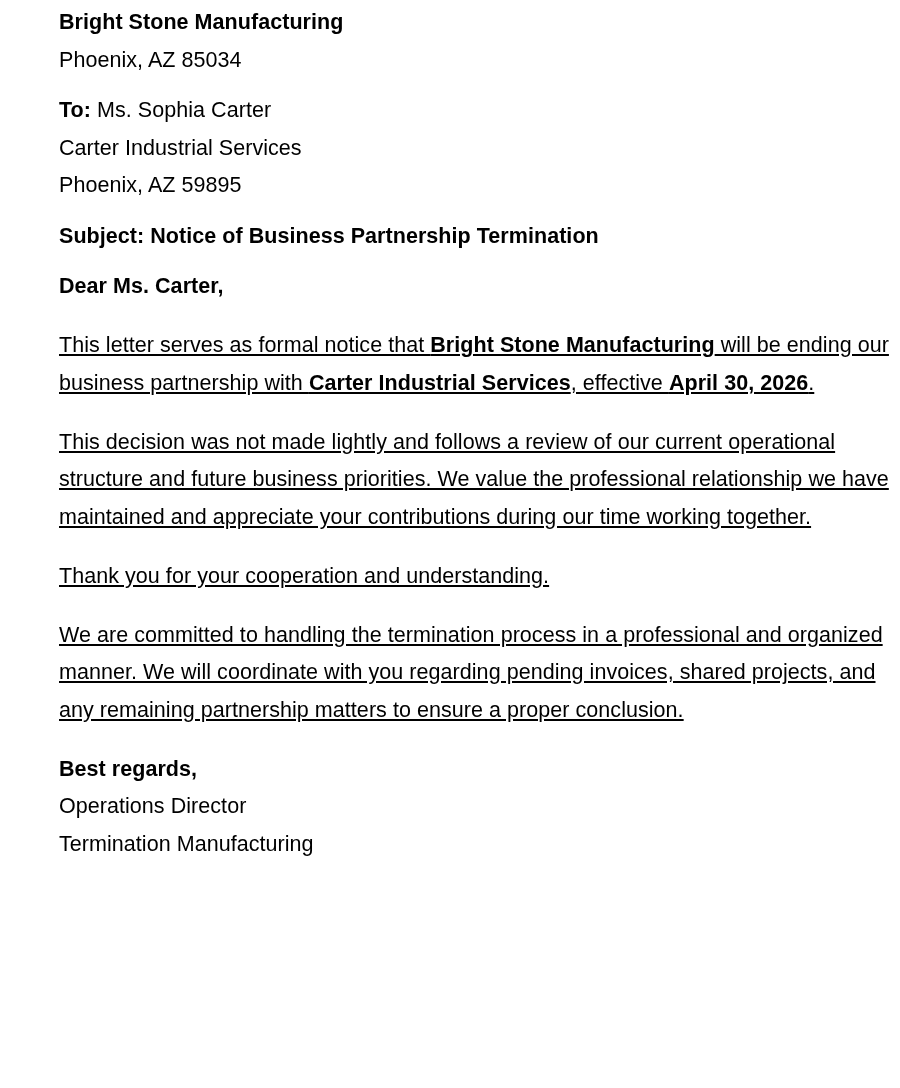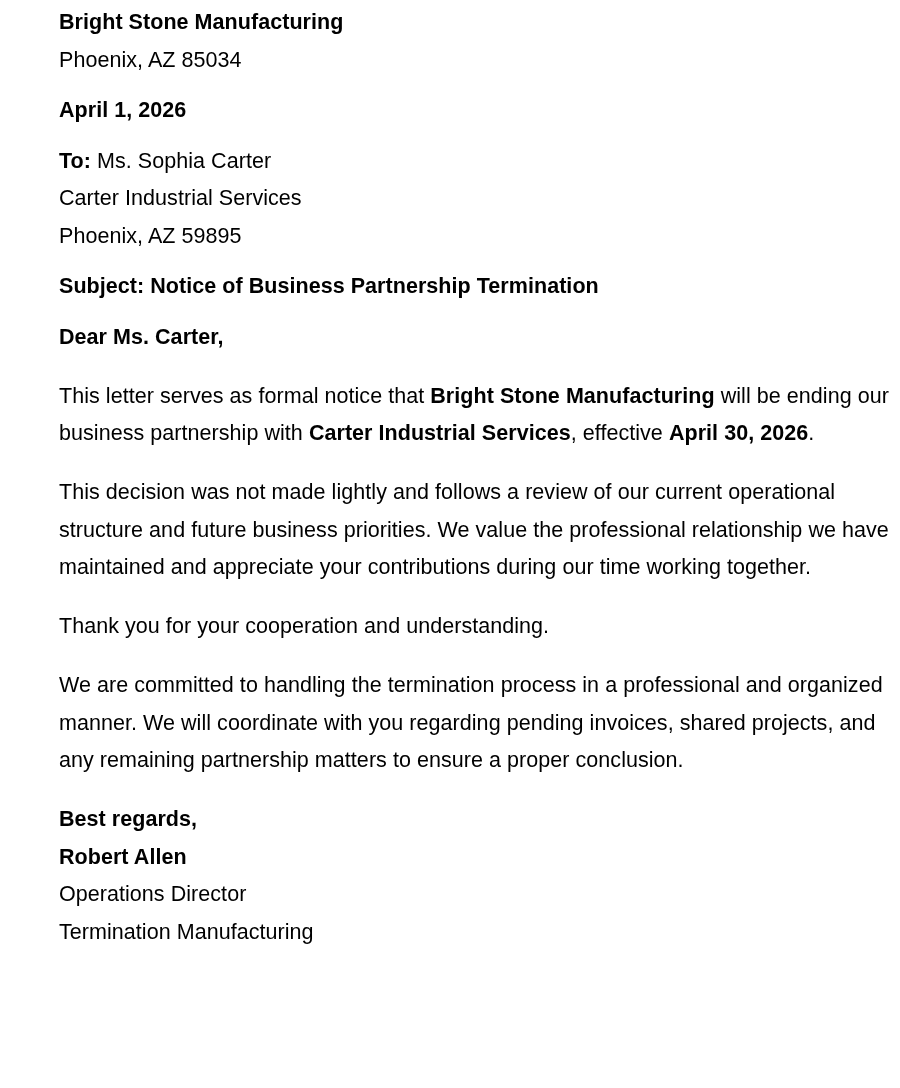--- a/index.html
+++ b/index.html
@@ -34,38 +34,36 @@
     line-height: 37.5px;
     letter-spacing: 0.05px;
     white-space: normal;
   }
   .para {
     font-size: 21.5px;
     line-height: 37.5px;
     letter-spacing: 0.05px;
     text-align: left;
     max-width: 836px;
+    text-decoration: underline;
   }
   .bold {
     font-weight: bold;
   }
 </style>
 </head>
 <body>
 
 <div class="page">
 
   <div class="block">
     <div class="line bold">Bright Stone Manufacturing</div>
     <div class="line">Phoenix, AZ 85034</div>
   </div>
 
-  <div class="block">
-    <div class="line bold">April 1, 2026</div>
-  </div>
 
   <div class="block">
     <div class="line"><span class="bold">To:</span><span> Ms. Sophia Carter</span></div>
     <div class="line">Carter Industrial Services</div>
     <div class="line">Phoenix, AZ 59895</div>
   </div>
 
   <div class="block">
     <div class="line bold">Subject: Notice of Business Partnership Termination</div>
   </div>
@@ -85,18 +83,17 @@
   <div class="block">
     <p class="para">Thank you for your cooperation and understanding.</p>
   </div>
 
   <div class="block">
     <p class="para">We are committed to handling the termination process in a professional and organized manner. We will coordinate with you regarding pending invoices, shared projects, and any remaining partnership matters to ensure a proper conclusion.</p>
   </div>
 
   <div class="block">
     <div class="line bold">Best regards,</div>
-    <div class="line bold">Robert Allen</div>
     <div class="line">Operations Director</div>
     <div class="line">Termination Manufacturing</div>
   </div>
 
 </div>
 
 </body></html>

